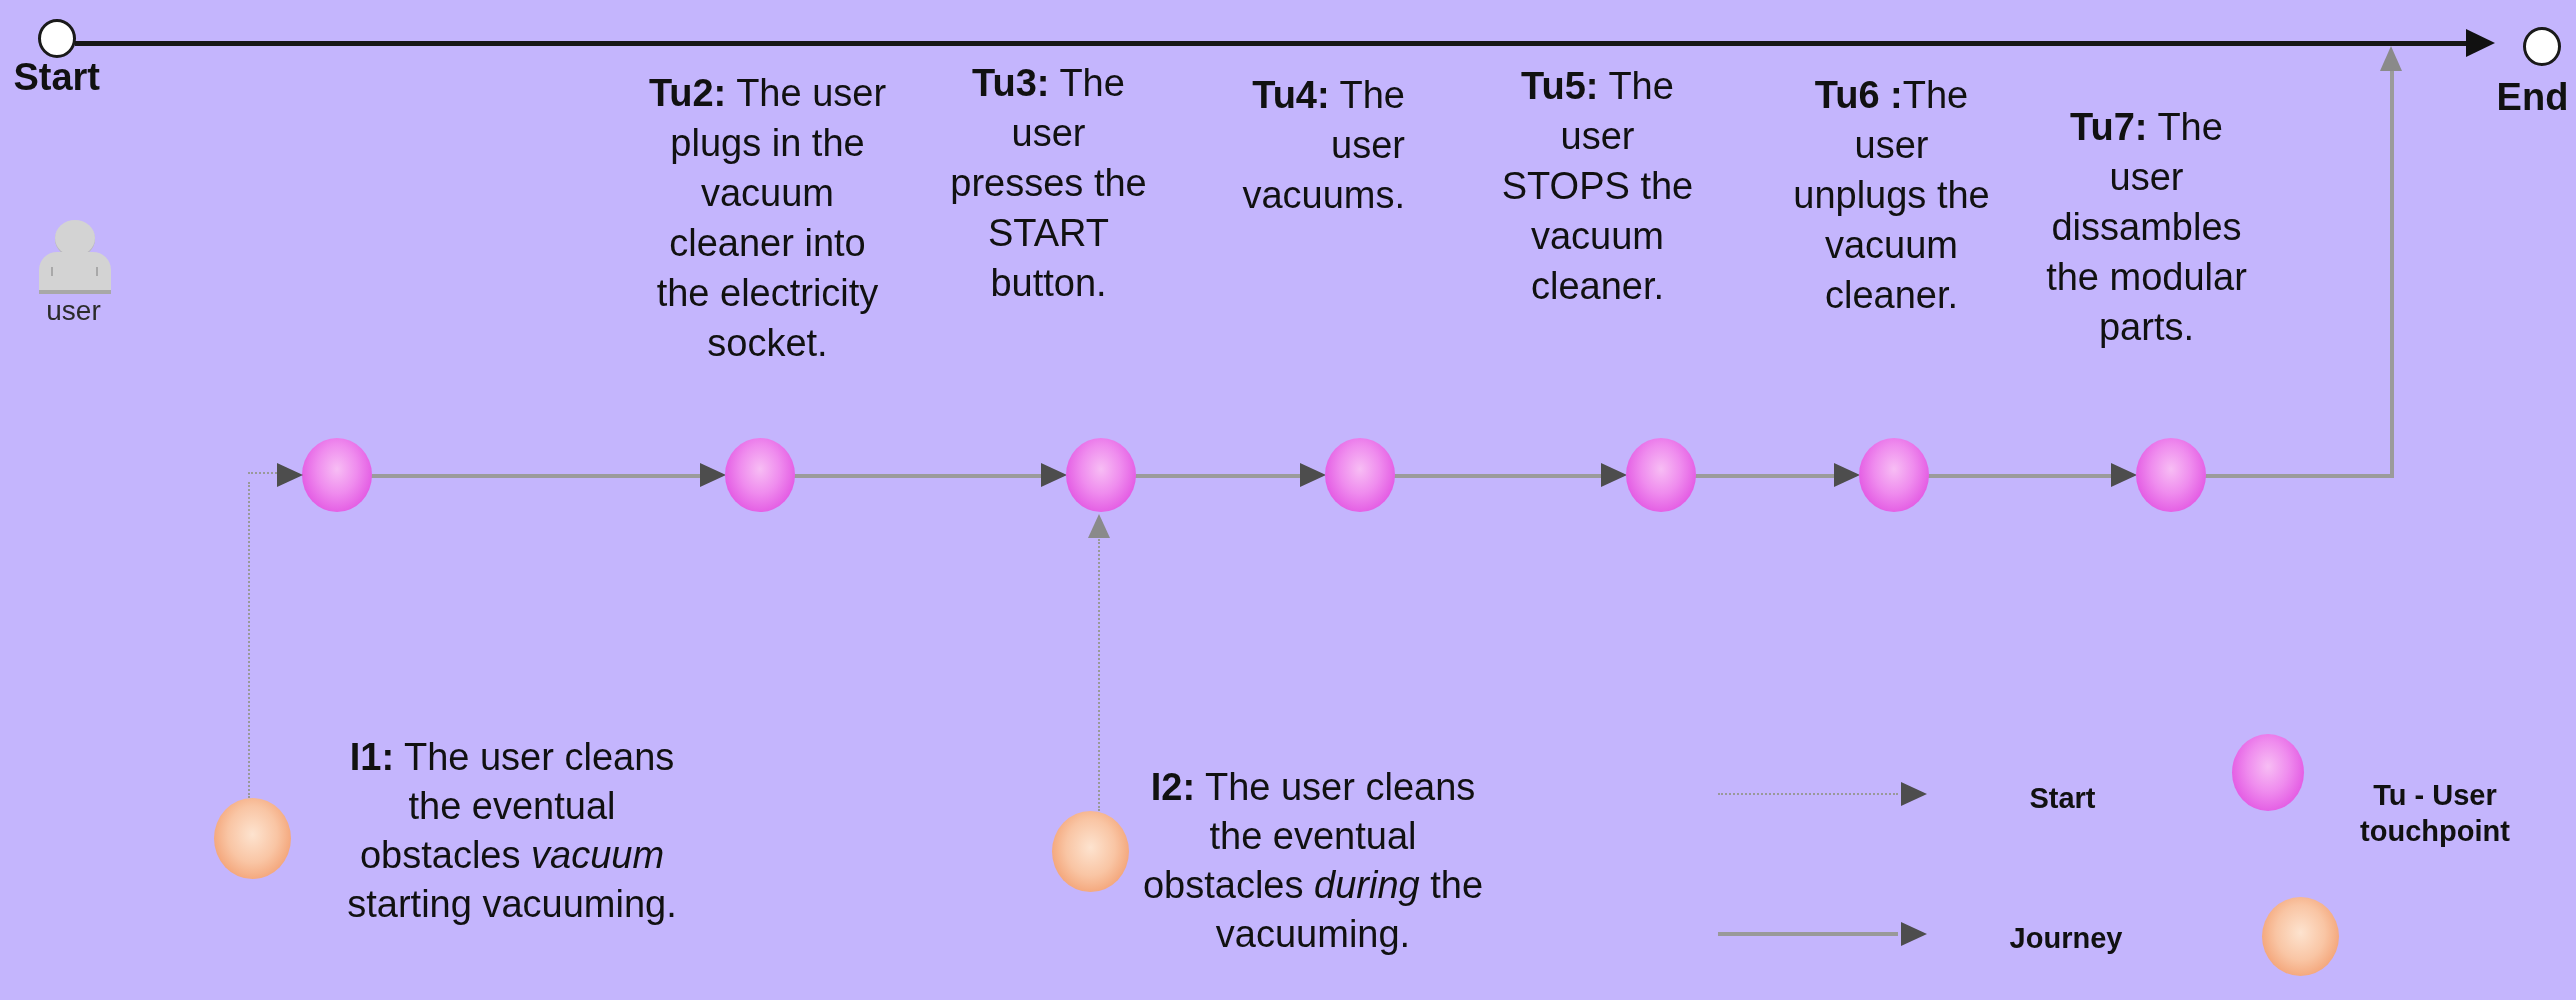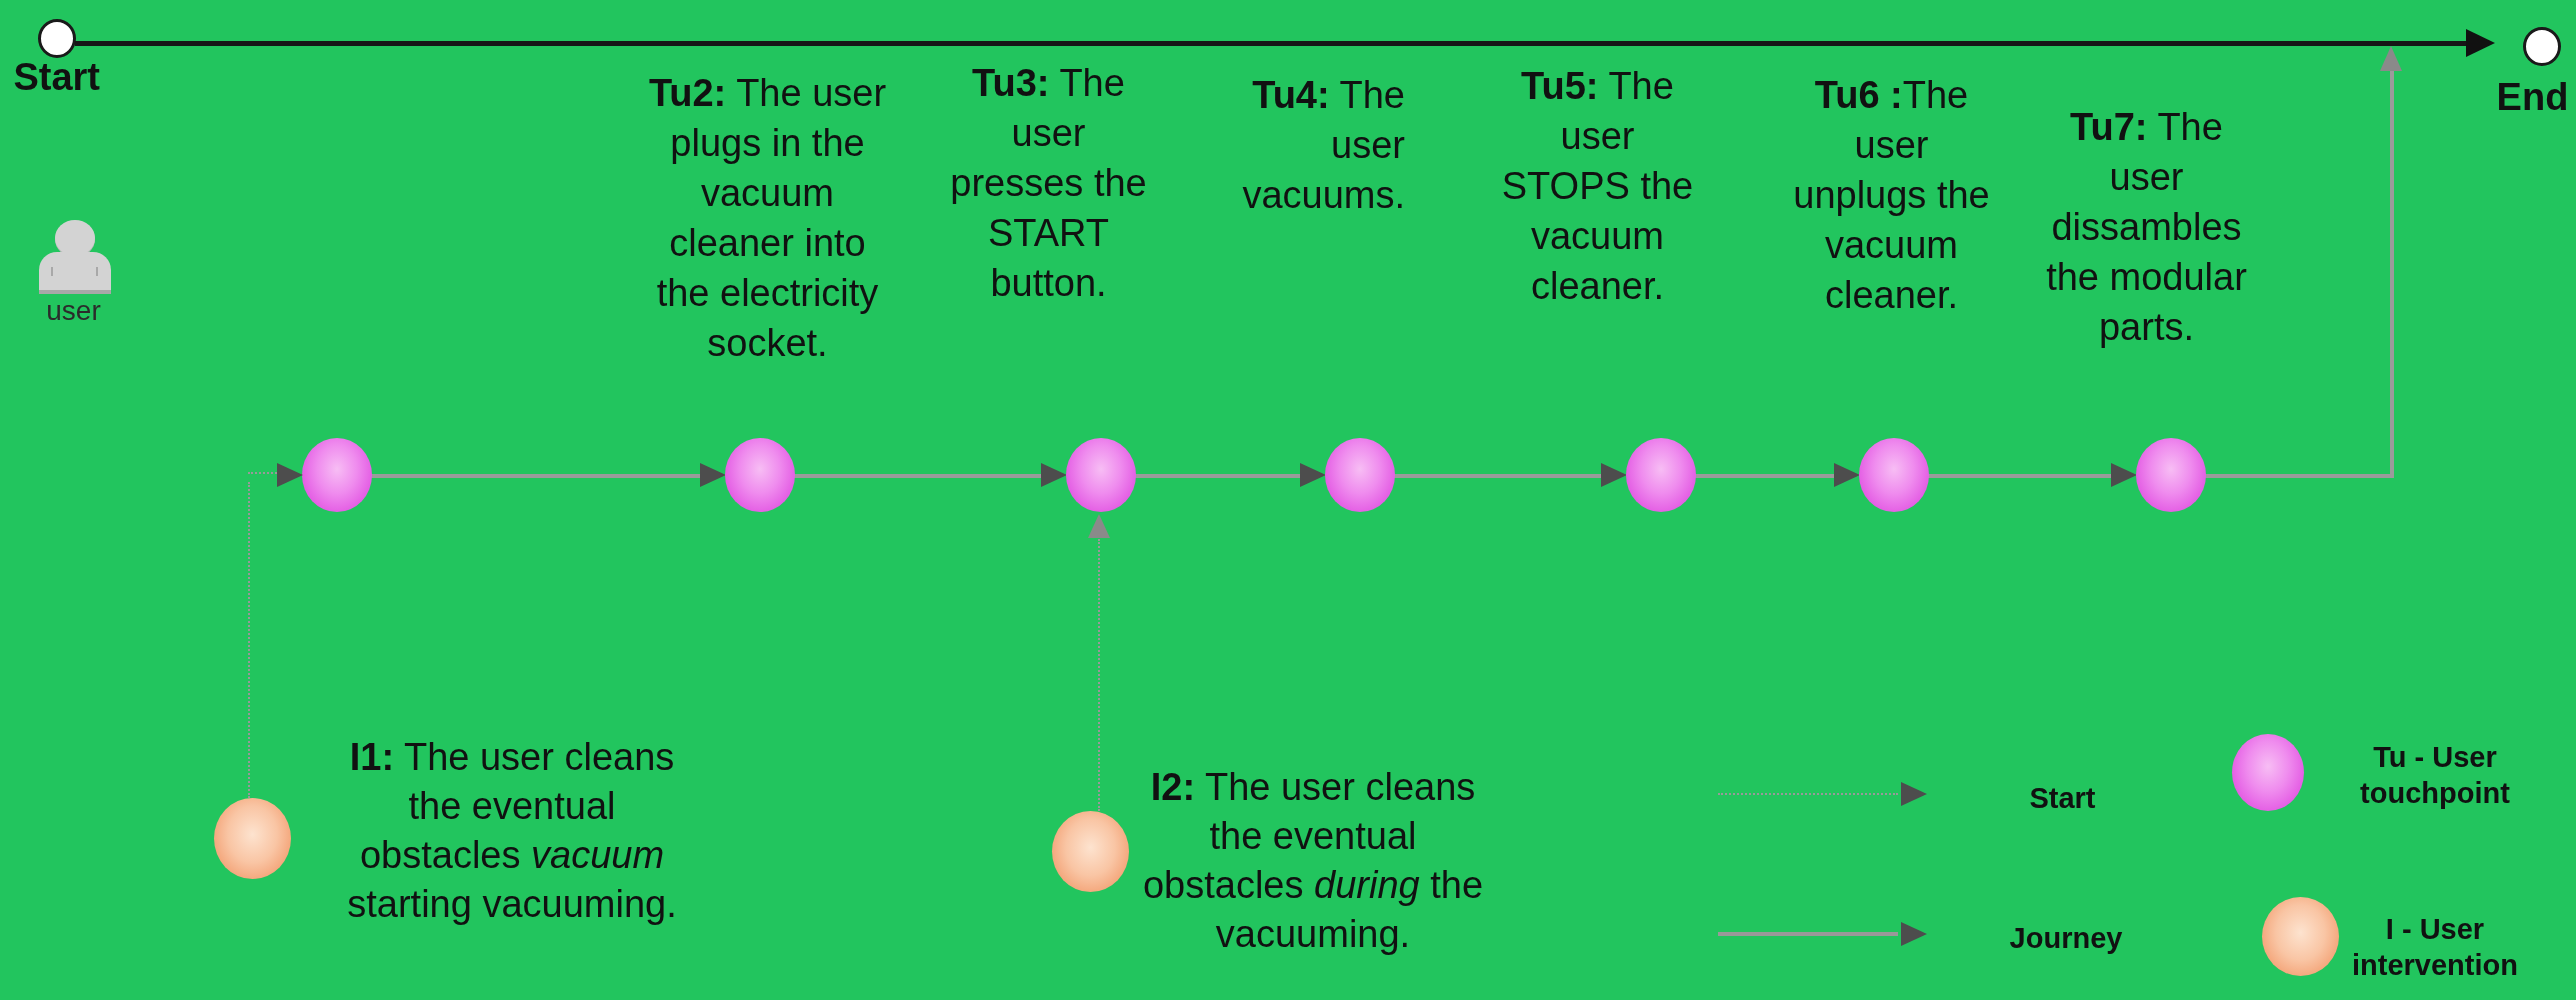--- a/index.html
+++ b/index.html
@@ -1,19 +1,19 @@
 <!DOCTYPE html>
 <html style="font-size:11px"><head>
 <meta charset="utf-8">
 <style>
   html,body{margin:0;padding:0;background:#ffffff;}
   .canvas{
     position:relative;
     width:2576px;height:1001px;
-    background:#22c55e;
+    background:#c4b5fd;
     font-family:"Liberation Sans",sans-serif;
     color:#111;
     overflow:hidden;
   }
   .abs{position:absolute;}
   .pre{white-space:pre-line;}
 
   
   .node-circle{
     box-sizing:border-box;width:38px;height:39px;
@@ -165,21 +165,19 @@
 
   <div class="abs dot-h" style="left:1718px;top:793px;width:180px;"></div>
   <div class="abs tri-right" style="left:1901px;top:782px;"></div>
   <div class="abs legend-label" style="left:1986px;top:780px;width:153px;">Start</div>
 
   <div class="abs legend-line" style="left:1718px;top:932px;width:180px;"></div>
   <div class="abs tri-right" style="left:1901px;top:922px;"></div>
   <div class="abs legend-label" style="left:1986px;top:920px;width:160px;">Journey</div>
 
   <div class="abs legend-tp" style="left:2232px;top:734px;"></div>
-  <div class="abs legend-label pre" style="left:2327px;top:739px;width:216px;">Tu - User
+  <div class="abs legend-label pre" style="left:2327px;top:777px;width:216px;">Tu - User
 touchpoint</div>
 
   <div class="abs legend-iv" style="left:2262px;top:897px;"></div>
-  <div class="abs legend-label pre" style="left:2327px;top:911px;width:216px;">I - User
-intervention</div>
 
 </div>
 
 
 </body></html>

